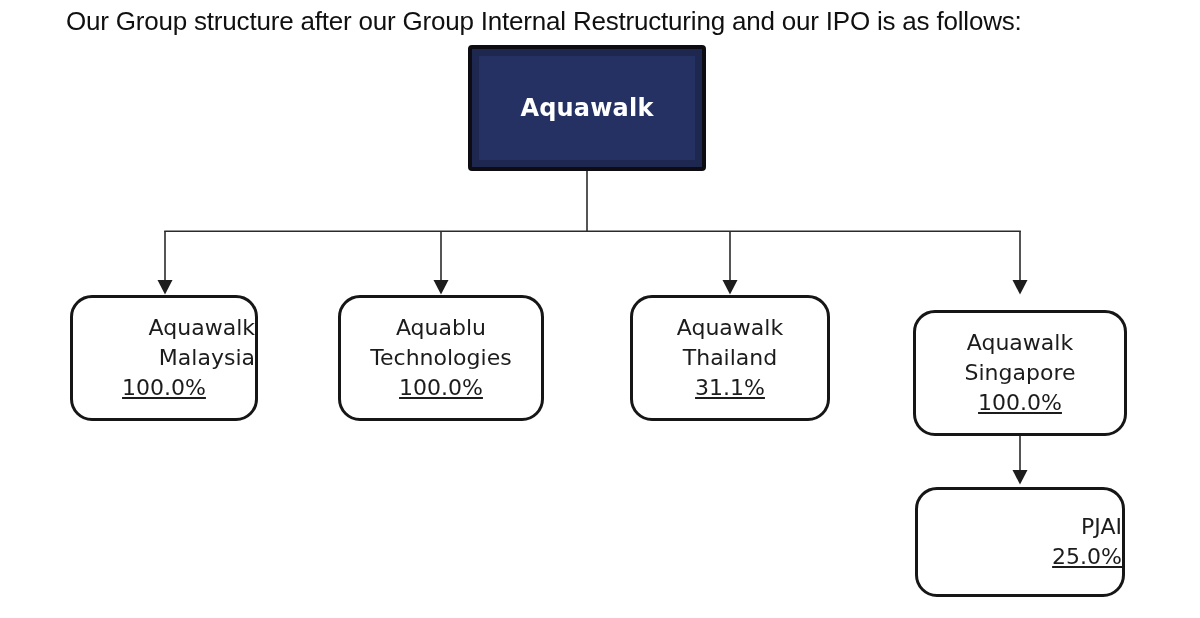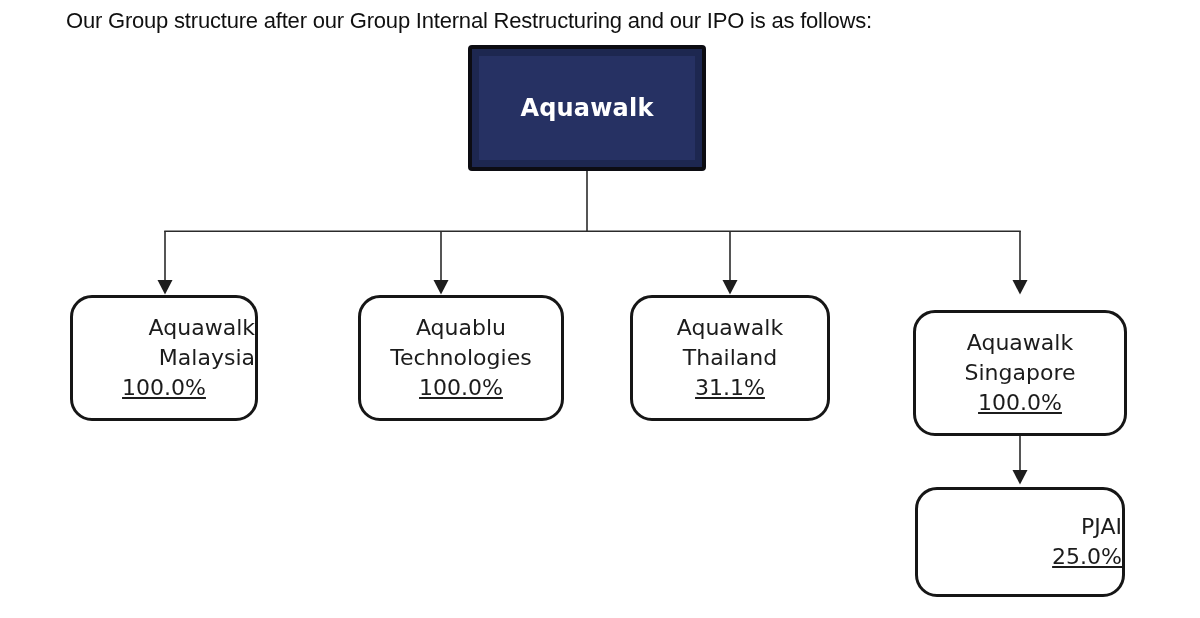--- a/index.html
+++ b/index.html
@@ -20,21 +20,21 @@
     background:#ffffff;
     overflow:hidden;
     font-family:"DejaVu Sans","Liberation Sans",sans-serif;
   }
   .page-title{
     position:absolute;
     left:66px;
     top:4px;
     width:1060px;
     font-family:"Liberation Sans",sans-serif;
-    font-size:22px;
+    font-size:26px;
     line-height:34px;
     letter-spacing:-0.2px;
     color:var(--title-color);
   }
   .connector-layer{
     position:absolute;
     left:0;top:0;
     width:1200px;height:618px;
     pointer-events:none;
   }
@@ -59,21 +59,21 @@
     border:4px solid var(--root-border);
     border-radius:4px;
     background:var(--root-fill);
     box-shadow:inset 0 0 0 7px var(--root-fill-dark);
     color:#ffffff;
     font-weight:bold;
     font-size:24px;
     letter-spacing:0.2px;
   }
   .sub-malaysia{left:70px;top:295px;width:188px;height:126px;text-align:right;}
-  .sub-aquablu{left:338px;top:295px;width:206px;height:126px;margin-left:20px;}
+  .sub-aquablu{left:338px;top:295px;width:206px;height:126px;}
   .sub-thailand{left:630px;top:295px;width:200px;height:126px;}
   .sub-singapore{left:913px;top:310px;width:214px;height:126px;}
   .sub-pjai{left:915px;top:487px;width:210px;height:110px;align-items:flex-end;}
 </style>
 </head>
 <body>
 
 <div class="canvas">
 
   <div class="page-title">Our Group structure after our Group Internal Restructuring and our IPO is as follows:</div>

